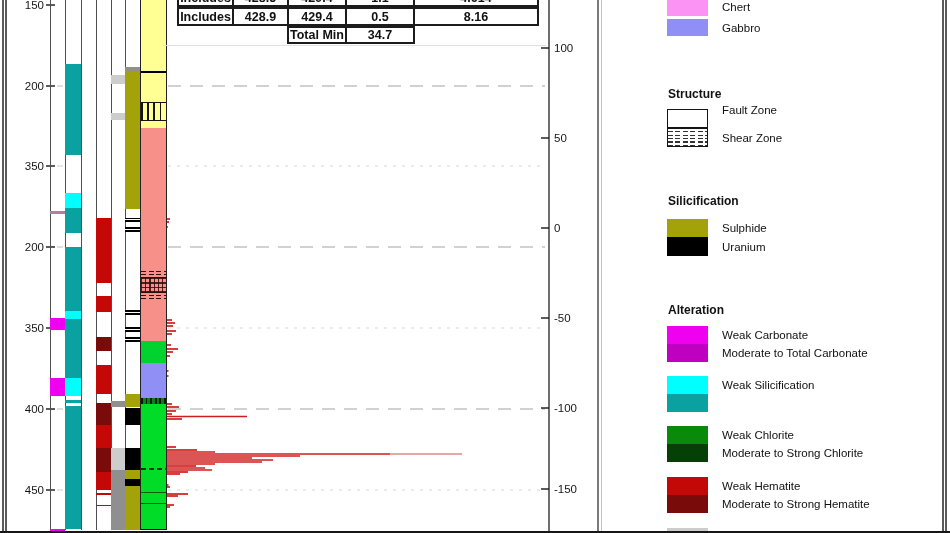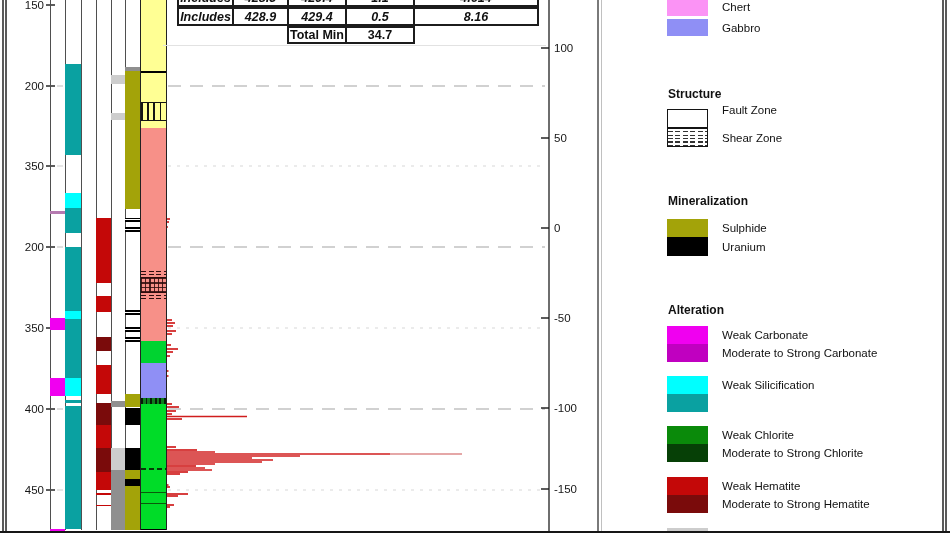--- a/index.html
+++ b/index.html
@@ -7,21 +7,21 @@
         font-family:"Liberation Sans",sans-serif;color:#111;}
   .abs{position:absolute;}
   .seg{position:absolute;}
   .vline{position:absolute;width:1px;background:#4f4f4f;}
   .tick-label{position:absolute;font-size:11.5px;color:#161616;height:14px;line-height:14px;}
   .depth-label{left:0;width:44px;text-align:right;}
   .elev-label{text-align:left;}
   .cell{position:absolute;box-sizing:border-box;border:2px solid #1c1c1c;background:#ffffff;
         display:flex;align-items:center;justify-content:center;
         font-size:12.5px;font-weight:700;}
-  .cell.it{font-style:italic;}
+  .cell.it{}
   .lg-header{position:absolute;font-size:12px;font-weight:700;height:14px;line-height:14px;}
   .lg-label{position:absolute;font-size:11.5px;height:14px;line-height:14px;white-space:nowrap;}
   .lg-swatch{position:absolute;}
   .pat-vlines{background-image:repeating-linear-gradient(90deg,#141414 0 1.6px,transparent 1.6px 6.2px);
               border-top:1.2px solid #141414;border-bottom:1.2px solid #141414;box-sizing:border-box;}
   .pat-vticks{background-image:repeating-linear-gradient(90deg,#061c06 0 1.7px,transparent 1.7px 4.6px);}
   .pat-ulines{background-image:repeating-linear-gradient(0deg,#000 0 1.6px,#fff 1.6px 3.1px);}
   .pat-xgrid{background-image:
       repeating-linear-gradient(0deg,rgba(45,12,12,.85) 0 1.3px,transparent 1.3px 4.2px),
       repeating-linear-gradient(90deg,rgba(45,12,12,.85) 0 1.3px,transparent 1.3px 4.2px);
@@ -40,30 +40,30 @@
   <div id="legend-panel" class="abs" style="left:600px;top:0;width:360px;height:533px;border-radius:24px;">
       <div class="lg-swatch" style="left: 67px; top: -3px; width: 41px; height: 19px; background: rgb(251, 147, 245);"></div>
       <div class="lg-label" style="left: 122px; top: -0.5px;">Chert</div>
       <div class="lg-swatch" style="left: 67px; top: 19px; width: 41px; height: 17px; background: rgb(143, 143, 245);"></div>
       <div class="lg-label" style="left: 122px; top: 20.5px;">Gabbro</div>
       <div class="lg-header" style="left: 68px; top: 87px;">Structure</div>
       <div class="lg-swatch pat-vlines" style="left: 67px; top: 109px; width: 41px; height: 19px; background: rgb(255, 255, 255); border: 1.2px solid rgb(20, 20, 20); box-sizing: border-box;"></div>
       <div class="lg-label" style="left: 122px; top: 103px; text-align: center;">Fault Zone</div>
       <div class="lg-swatch pat-hdash" style="left: 67px; top: 128px; width: 41px; height: 19px; background: repeating-linear-gradient(90deg, transparent 0px, transparent 5px, rgb(255, 255, 255) 5px, rgb(255, 255, 255) 7.5px), repeating-linear-gradient(0deg, rgb(51, 51, 51) 0px, rgb(51, 51, 51) 1.2px, transparent 1.2px, transparent 3.4px) rgb(255, 255, 255); border: 1.2px solid rgb(20, 20, 20); box-sizing: border-box; --bgc: #ffffff;"></div>
       <div class="lg-label" style="left: 122px; top: 130.5px;">Shear Zone</div>
-      <div class="lg-header" style="left: 68px; top: 194px;">Mineralization</div>
+      <div class="lg-header" style="left: 68px; top: 194px;">Silicification</div>
       <div class="lg-swatch" style="left: 67px; top: 219px; width: 41px; height: 18px; background: rgb(163, 163, 9);"></div>
       <div class="lg-label" style="left: 122px; top: 221px;">Sulphide</div>
       <div class="lg-swatch" style="left: 67px; top: 237px; width: 41px; height: 19px; background: rgb(0, 0, 0);"></div>
       <div class="lg-label" style="left: 122px; top: 239.5px;">Uranium</div>
       <div class="lg-header" style="left: 68px; top: 303px;">Alteration</div>
       <div class="lg-swatch" style="left: 67px; top: 326px; width: 41px; height: 18px; background: rgb(240, 0, 240);"></div>
       <div class="lg-swatch" style="left: 67px; top: 344px; width: 41px; height: 18px; background: rgb(192, 0, 192);"></div>
       <div class="lg-label" style="left: 122px; top: 328px;">Weak Carbonate</div>
-      <div class="lg-label" style="left: 122px; top: 346px;">Moderate to Strong Carbonate</div>
+      <div class="lg-label" style="left: 122px; top: 346px;">Moderate to Total Carbonate</div>
       <div class="lg-swatch" style="left: 67px; top: 376px; width: 41px; height: 18px; background: rgb(0, 255, 255);"></div>
       <div class="lg-swatch" style="left: 67px; top: 394px; width: 41px; height: 18px; background: rgb(10, 161, 161);"></div>
       <div class="lg-label" style="left: 122px; top: 378px;">Weak Silicification</div>
       <div class="lg-swatch" style="left: 67px; top: 426px; width: 41px; height: 18px; background: rgb(10, 138, 10);"></div>
       <div class="lg-swatch" style="left: 67px; top: 444px; width: 41px; height: 18px; background: rgb(6, 64, 6);"></div>
       <div class="lg-label" style="left: 122px; top: 428px; text-align: right;">Weak Chlorite</div>
       <div class="lg-label" style="left: 122px; top: 446px;">Moderate to Strong Chlorite</div>
       <div class="lg-swatch" style="left: 67px; top: 477px; width: 41px; height: 18px; background: rgb(196, 8, 8);"></div>
       <div class="lg-swatch" style="left: 67px; top: 495px; width: 41px; height: 18px; background: rgb(122, 11, 11);"></div>
       <div class="lg-label" style="left: 122px; top: 479px;">Weak Hematite</div>

